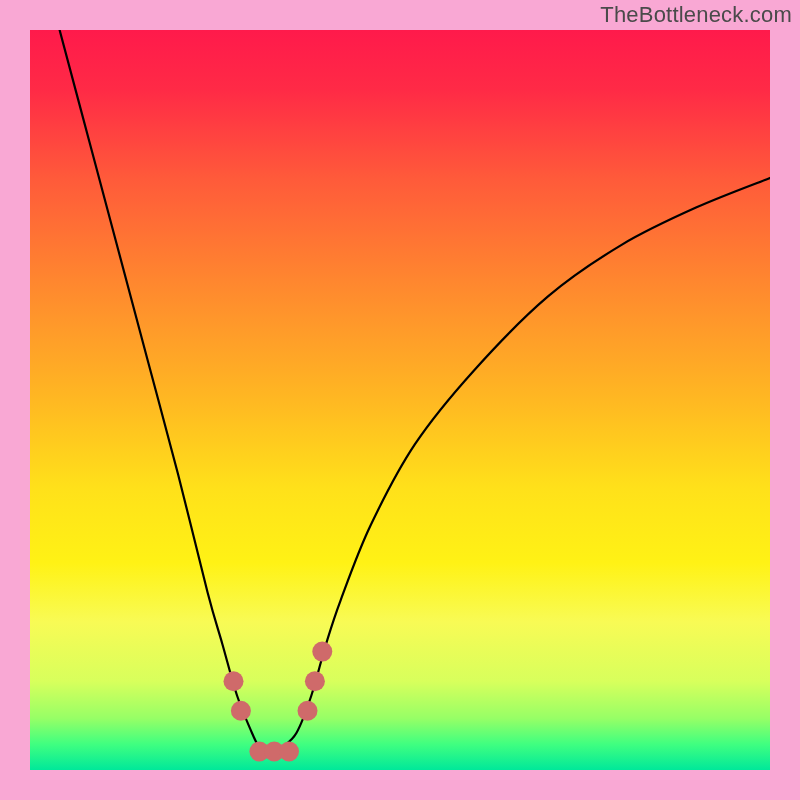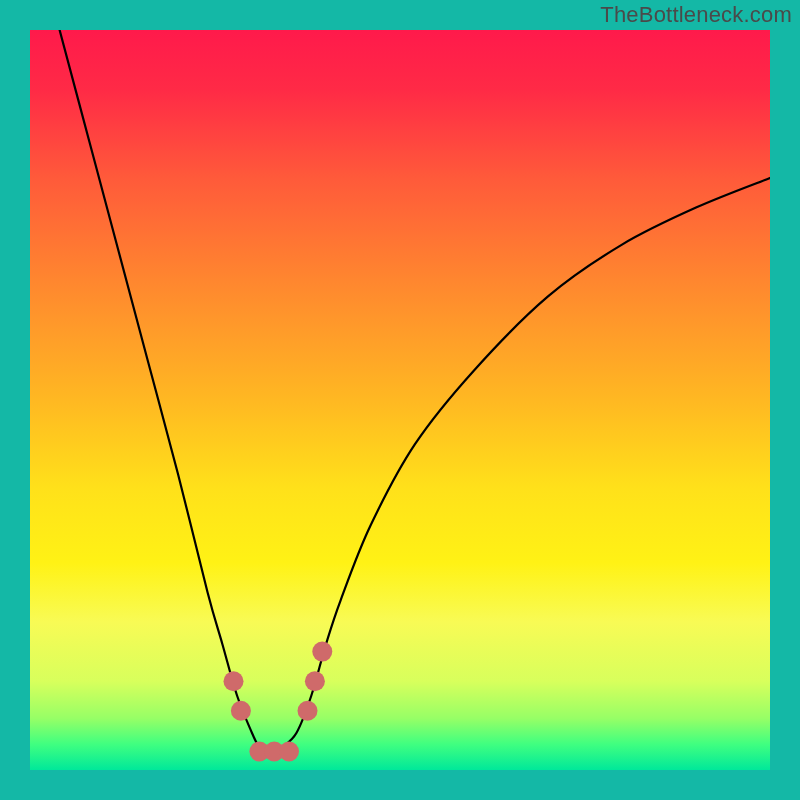--- a/index.html
+++ b/index.html
@@ -10,21 +10,21 @@
     background: #000;
     overflow: hidden;
     font-family: Arial, Helvetica, sans-serif;
   }
   .frame {
     position: absolute;
     top: 0;
     left: 0;
     width: 800px;
     height: 800px;
-    background: #14b8a6;
+    background: #f9a8d4;
   }
   .plot-area {
     position: absolute;
     top: 30px;
     left: 30px;
     width: 740px;
     height: 740px;
     overflow: hidden;
   }
   .gradient {

